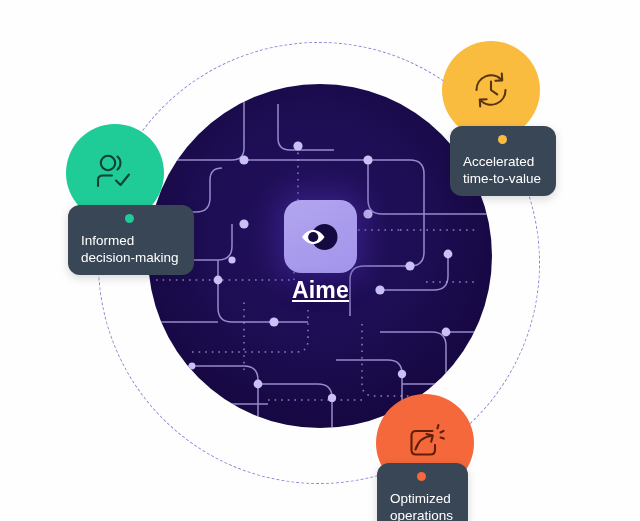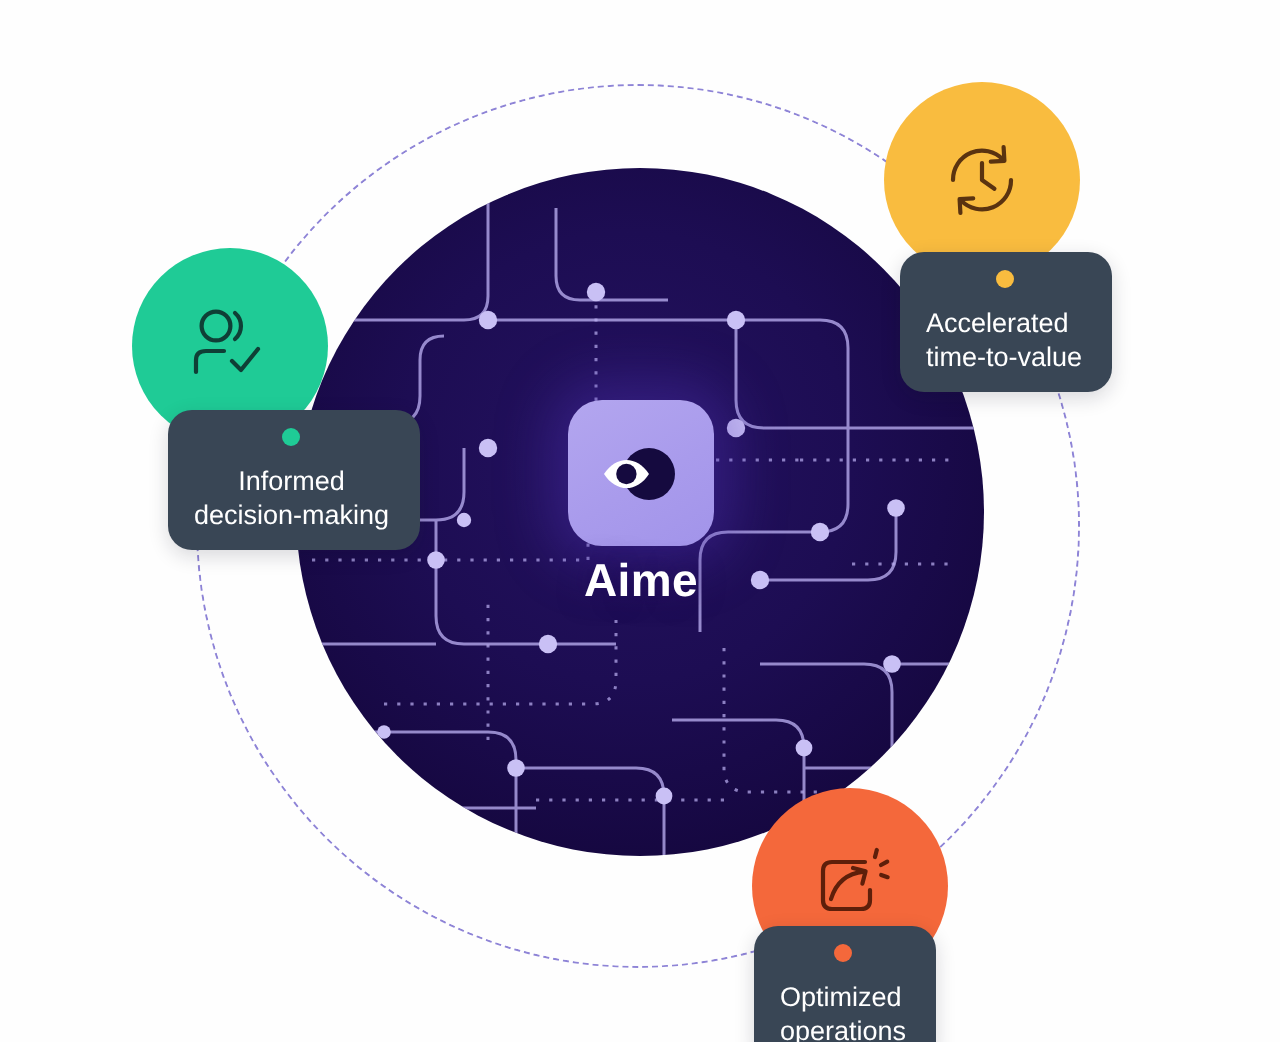--- a/index.html
+++ b/index.html
@@ -79,20 +79,21 @@
     box-sizing: border-box;
   }
   .logo-label {
     margin-top: 6px;
     color: #ffffff;
     font-size: 23px;
     font-weight: 600;
     letter-spacing: 0.2px;
     line-height: 1;
     text-shadow: 0 0 14px rgba(30, 10, 80, 0.7);
+    text-decoration: underline;
   }
 
   
   .bubble {
     position: absolute;
     width: 98px;
     height: 98px;
     border-radius: 50%;
     display: flex;
     align-items: center;
@@ -123,21 +124,21 @@
     border-radius: 50%;
     flex: 0 0 9px;
   }
   .chip-text {
     color: #ffffff;
     font-size: 13.5px;
     line-height: 17px;
     white-space: pre-line;
     font-weight: 400;
   }
-  .chip.green-chip  { left: 84px;  top: 205px; text-align: center; }
+  .chip.green-chip  { left: 68px;  top: 205px; }
   .chip.yellow-chip { left: 450px; top: 126px; }
   .chip.orange-chip { left: 377px; top: 463px; }
 </style>
 </head>
 <body>
 
 <div id="stage">
 
   <div class="orbit-ring"></div>
 

